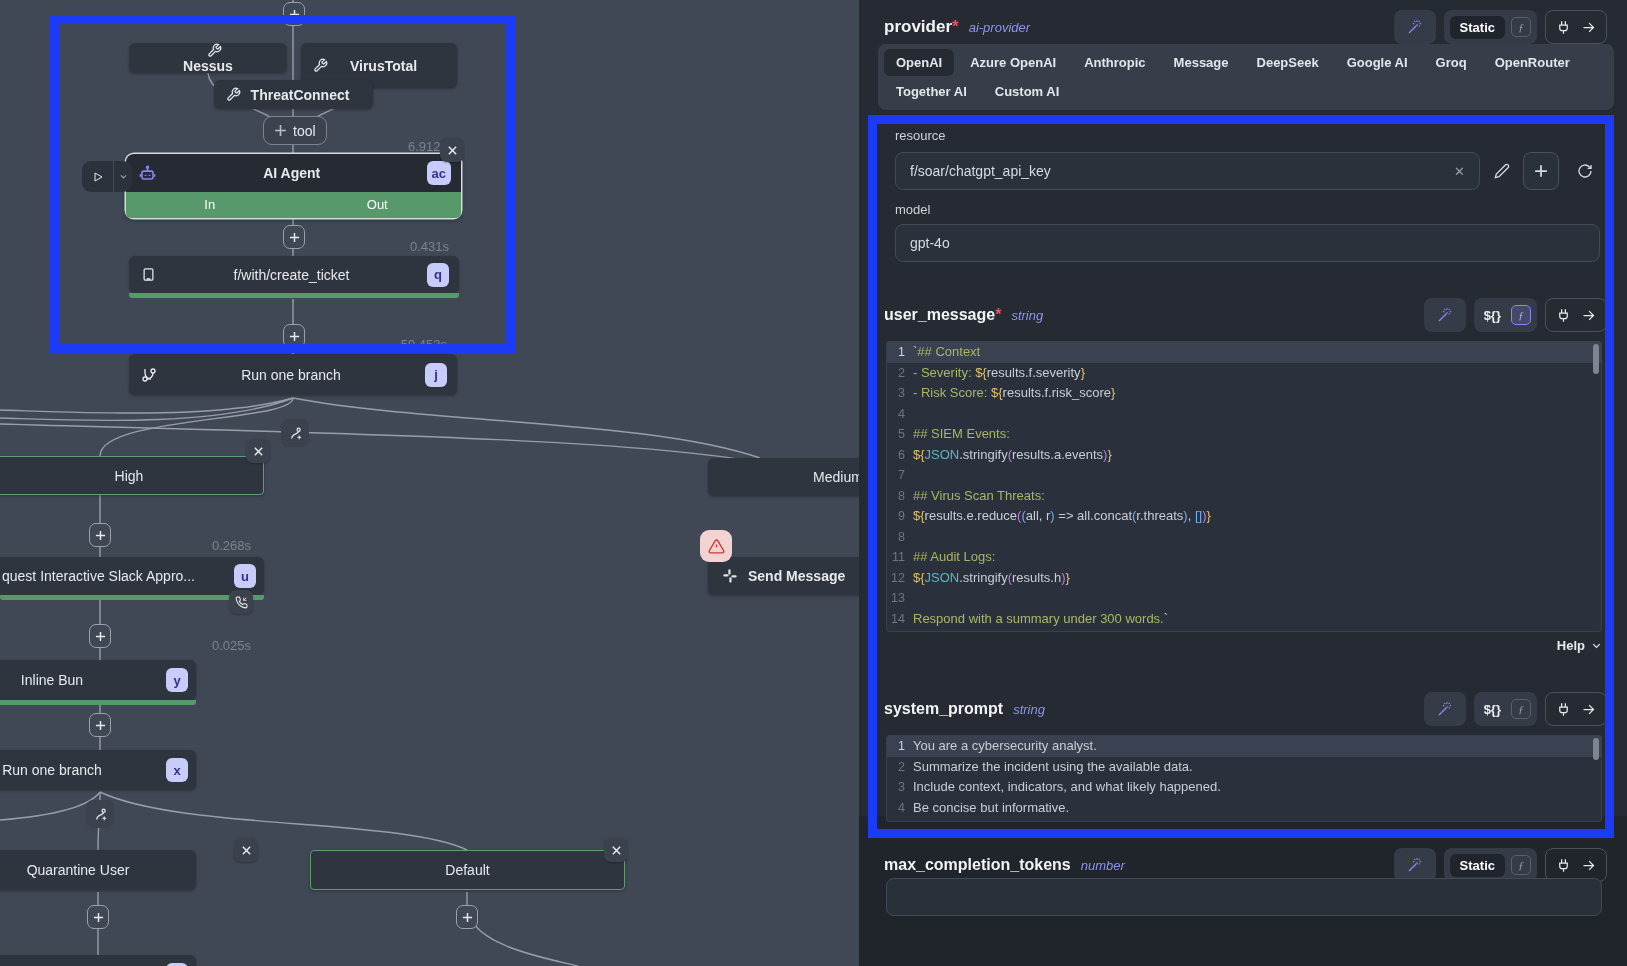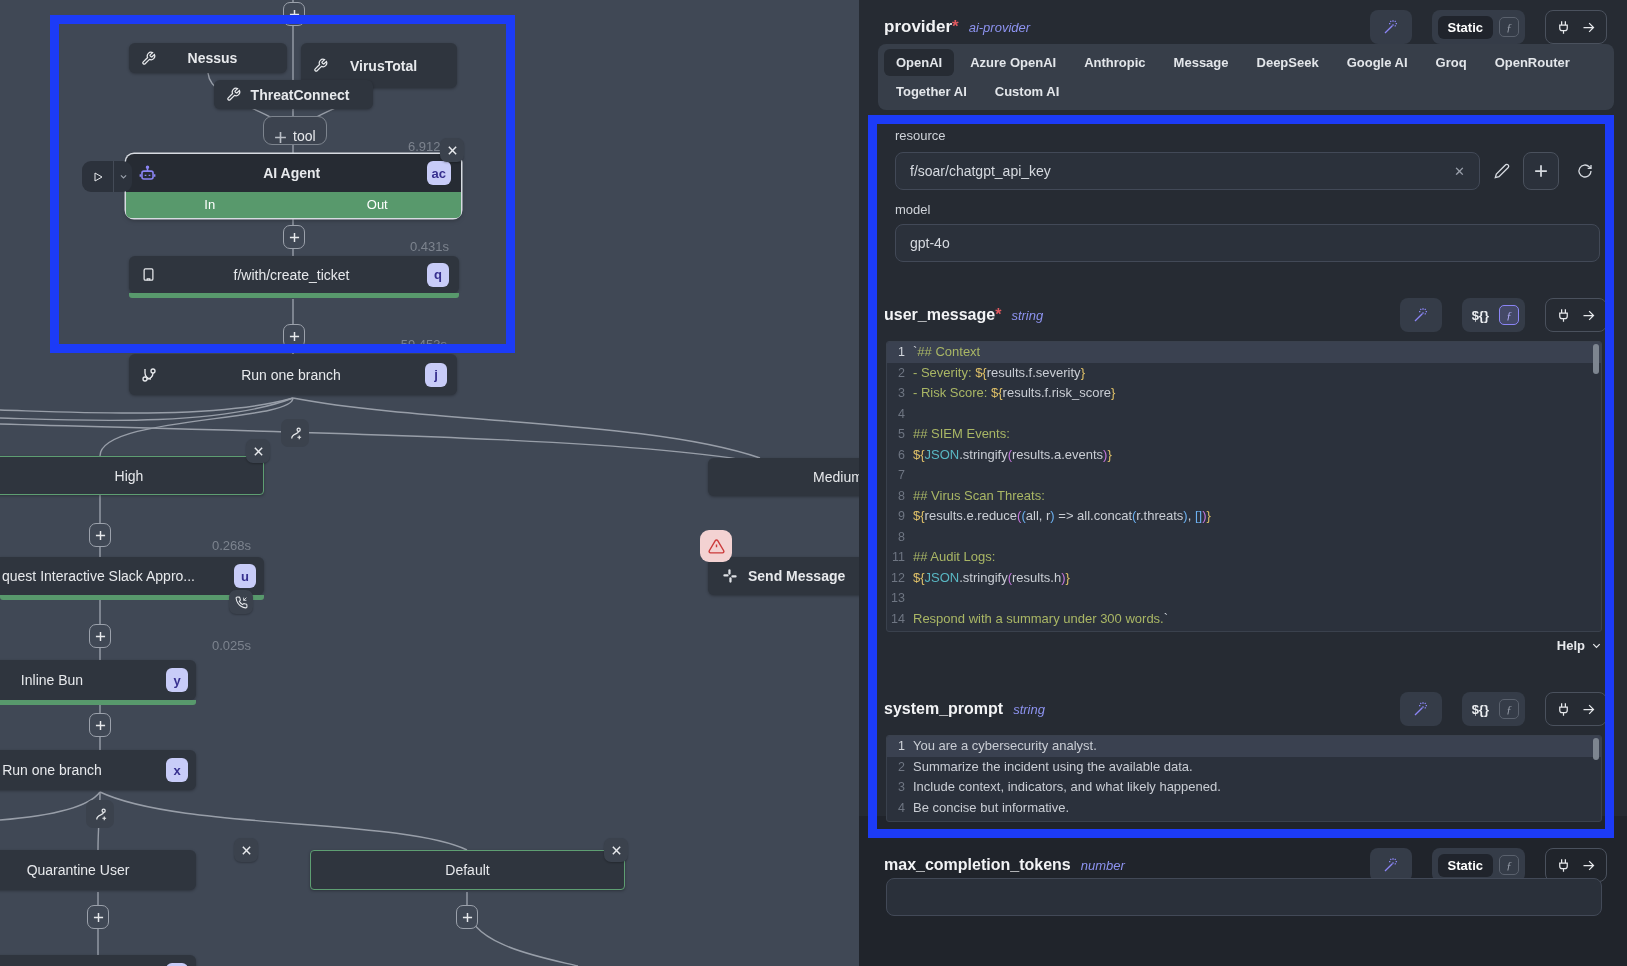--- a/index.html
+++ b/index.html
@@ -20,41 +20,41 @@
             display:flex;color:#fff;font-size:13px;}
   .greenrow span{width:50%;text-align:center;line-height:26px;}
   .plusc{position:absolute;width:22px;height:24px;background:#404855;border:1.5px solid #9ba1ab;border-radius:7px;
          display:flex;align-items:center;justify-content:center;z-index:3;color:#e7e9ec;}
   .sqbtn{position:absolute;width:24px;height:24px;background:#3b424d;border-radius:7px;display:flex;
          align-items:center;justify-content:center;color:#e7e9ec;z-index:4;box-shadow:0 1px 2px rgba(0,0,0,.25);}
   .brbtn{position:absolute;width:28px;height:28px;background:#3b424d;border-radius:7px;display:flex;
          align-items:center;justify-content:center;z-index:4;color:#e7e9ec;}
   .timing{position:absolute;color:#7c838e;font-size:13px;text-align:right;width:90px;z-index:1;}
   .toolchip{position:absolute;border:1px solid #7d848e;border-radius:9px;background:#3c434f;height:29px;
-            display:flex;align-items:flex-end;gap:6px;padding:0 10px;color:#e7e9ec;font-size:14px;z-index:3;}
+            display:flex;align-items:center;gap:6px;padding:0 10px;color:#e7e9ec;font-size:14px;z-index:3;}
   .playgrp{position:absolute;background:#2c323c;border-radius:9px;display:flex;align-items:stretch;
            height:31px;z-index:3;color:#dfe2e6;}
   .playgrp .seg{display:flex;align-items:center;justify-content:center;}
   .playgrp .seg:first-child{width:32px;border-right:1px solid #444b57;}
   .playgrp .seg:last-child{width:18px;}
   .selrect{position:absolute;border:9px solid #1c3bf7;z-index:6;pointer-events:none;}
   .greenborder{border:1px solid #5e9e72;background:#2f353e;}
   .warnbadge{position:absolute;width:32px;height:32px;background:#f3d2d2;border-radius:9px;display:flex;
              align-items:center;justify-content:center;z-index:5;}
   .nodeicon{display:flex;align-items:center;justify-content:center;margin-left:12px;}
 
   
   .panel{position:absolute;left:859px;top:0;width:768px;height:816px;background:#262b33;color:#e7e9ec;}
   .hdr{position:absolute;left:25px;right:20px;height:38px;display:flex;align-items:center;justify-content:space-between;}
   .hdr .tgroup{display:flex;align-items:baseline;gap:10px;}
   .hdr .fname{font-weight:bold;font-size:17px;color:#f2f3f5;}
   .hdr .fname.md{font-size:16px;}
   .req{color:#e0595f;font-weight:bold;}
   .ftype{font-style:italic;font-size:13px;color:#8d93f0;}
-  .hdr .actions{display:flex;align-items:center;gap:20px;text-align:center;}
+  .hdr .actions{display:flex;align-items:center;gap:8px;text-align:center;}
   .iconbtn{width:42px;height:34px;border-radius:8px;background:#353c48;display:flex;align-items:center;justify-content:center;}
   .modegrp{height:34px;border-radius:8px;background:#353c48;display:flex;align-items:center;gap:6px;padding:0 6px;}
   .modegrp .pill{background:#20242c;border-radius:6px;padding:4px 10px;font-size:13px;font-weight:bold;color:#fff;}
   .modegrp .plain{font-size:13px;font-weight:bold;color:#eceef1;padding:0 4px;}
   .fxbox{width:20px;height:20px;border-radius:5px;border:1px solid #5a616d;color:#9aa0ab;font-size:11px;
          display:flex;align-items:center;justify-content:center;font-style:italic;font-family:"Liberation Serif",serif;}
   .fxbox.on{border-color:#8b85f5;color:#b3aef9;background:rgba(139,133,245,.18);}
   .plugrp{height:34px;border:1px solid #4a515d;border-radius:8px;display:flex;align-items:center;gap:10px;padding:0 10px;color:#e7e9ec;}
   .tabs{position:absolute;left:19px;width:736px;top:44px;background:#373e49;border-radius:8px;padding:5px 6px;
         display:flex;flex-wrap:wrap;column-gap:4px;row-gap:2px;}
@@ -108,21 +108,21 @@
         <path d="M467,905 C467,945 545,958 578,966"></path>
       </g>
     </svg>
 
     <div class="plusc" style="left:283px;top:2px;">
       <svg width="11" height="11" viewBox="0 0 12 12">
           <path d="M6 1v10M1 6h10" stroke="#e7e9ec" stroke-width="1.6" fill="none"></path>
         </svg>
     </div>
 
-    <div class="node" style="left:129px;top:43px;width:158px;height:30px;">
+    <div class="node" style="left:129px;top:43px;width:158px;height:30px;flex-direction:column;">
       <span class="nodeicon">
         <svg width="15" height="15" viewBox="0 0 24 24" fill="none" stroke="#e7e9ec" stroke-width="2">
             <path d="M14.7 6.3a1 1 0 0 0 0 1.4l1.6 1.6a1 1 0 0 0 1.4 0l3.77-3.77a6 6 0 0 1-7.94 7.94l-6.91 6.91a2.12 2.12 0 0 1-3-3l6.91-6.91a6 6 0 0 1 7.94-7.94l-3.76 3.76z"></path>
           </svg>
       </span>
       <span class="lbl" style="font-weight:bold;">Nessus</span>
       <span style="width:18px;"></span>
     </div>
 
     <div class="node" style="left:301px;top:43px;width:156px;height:45px;">

